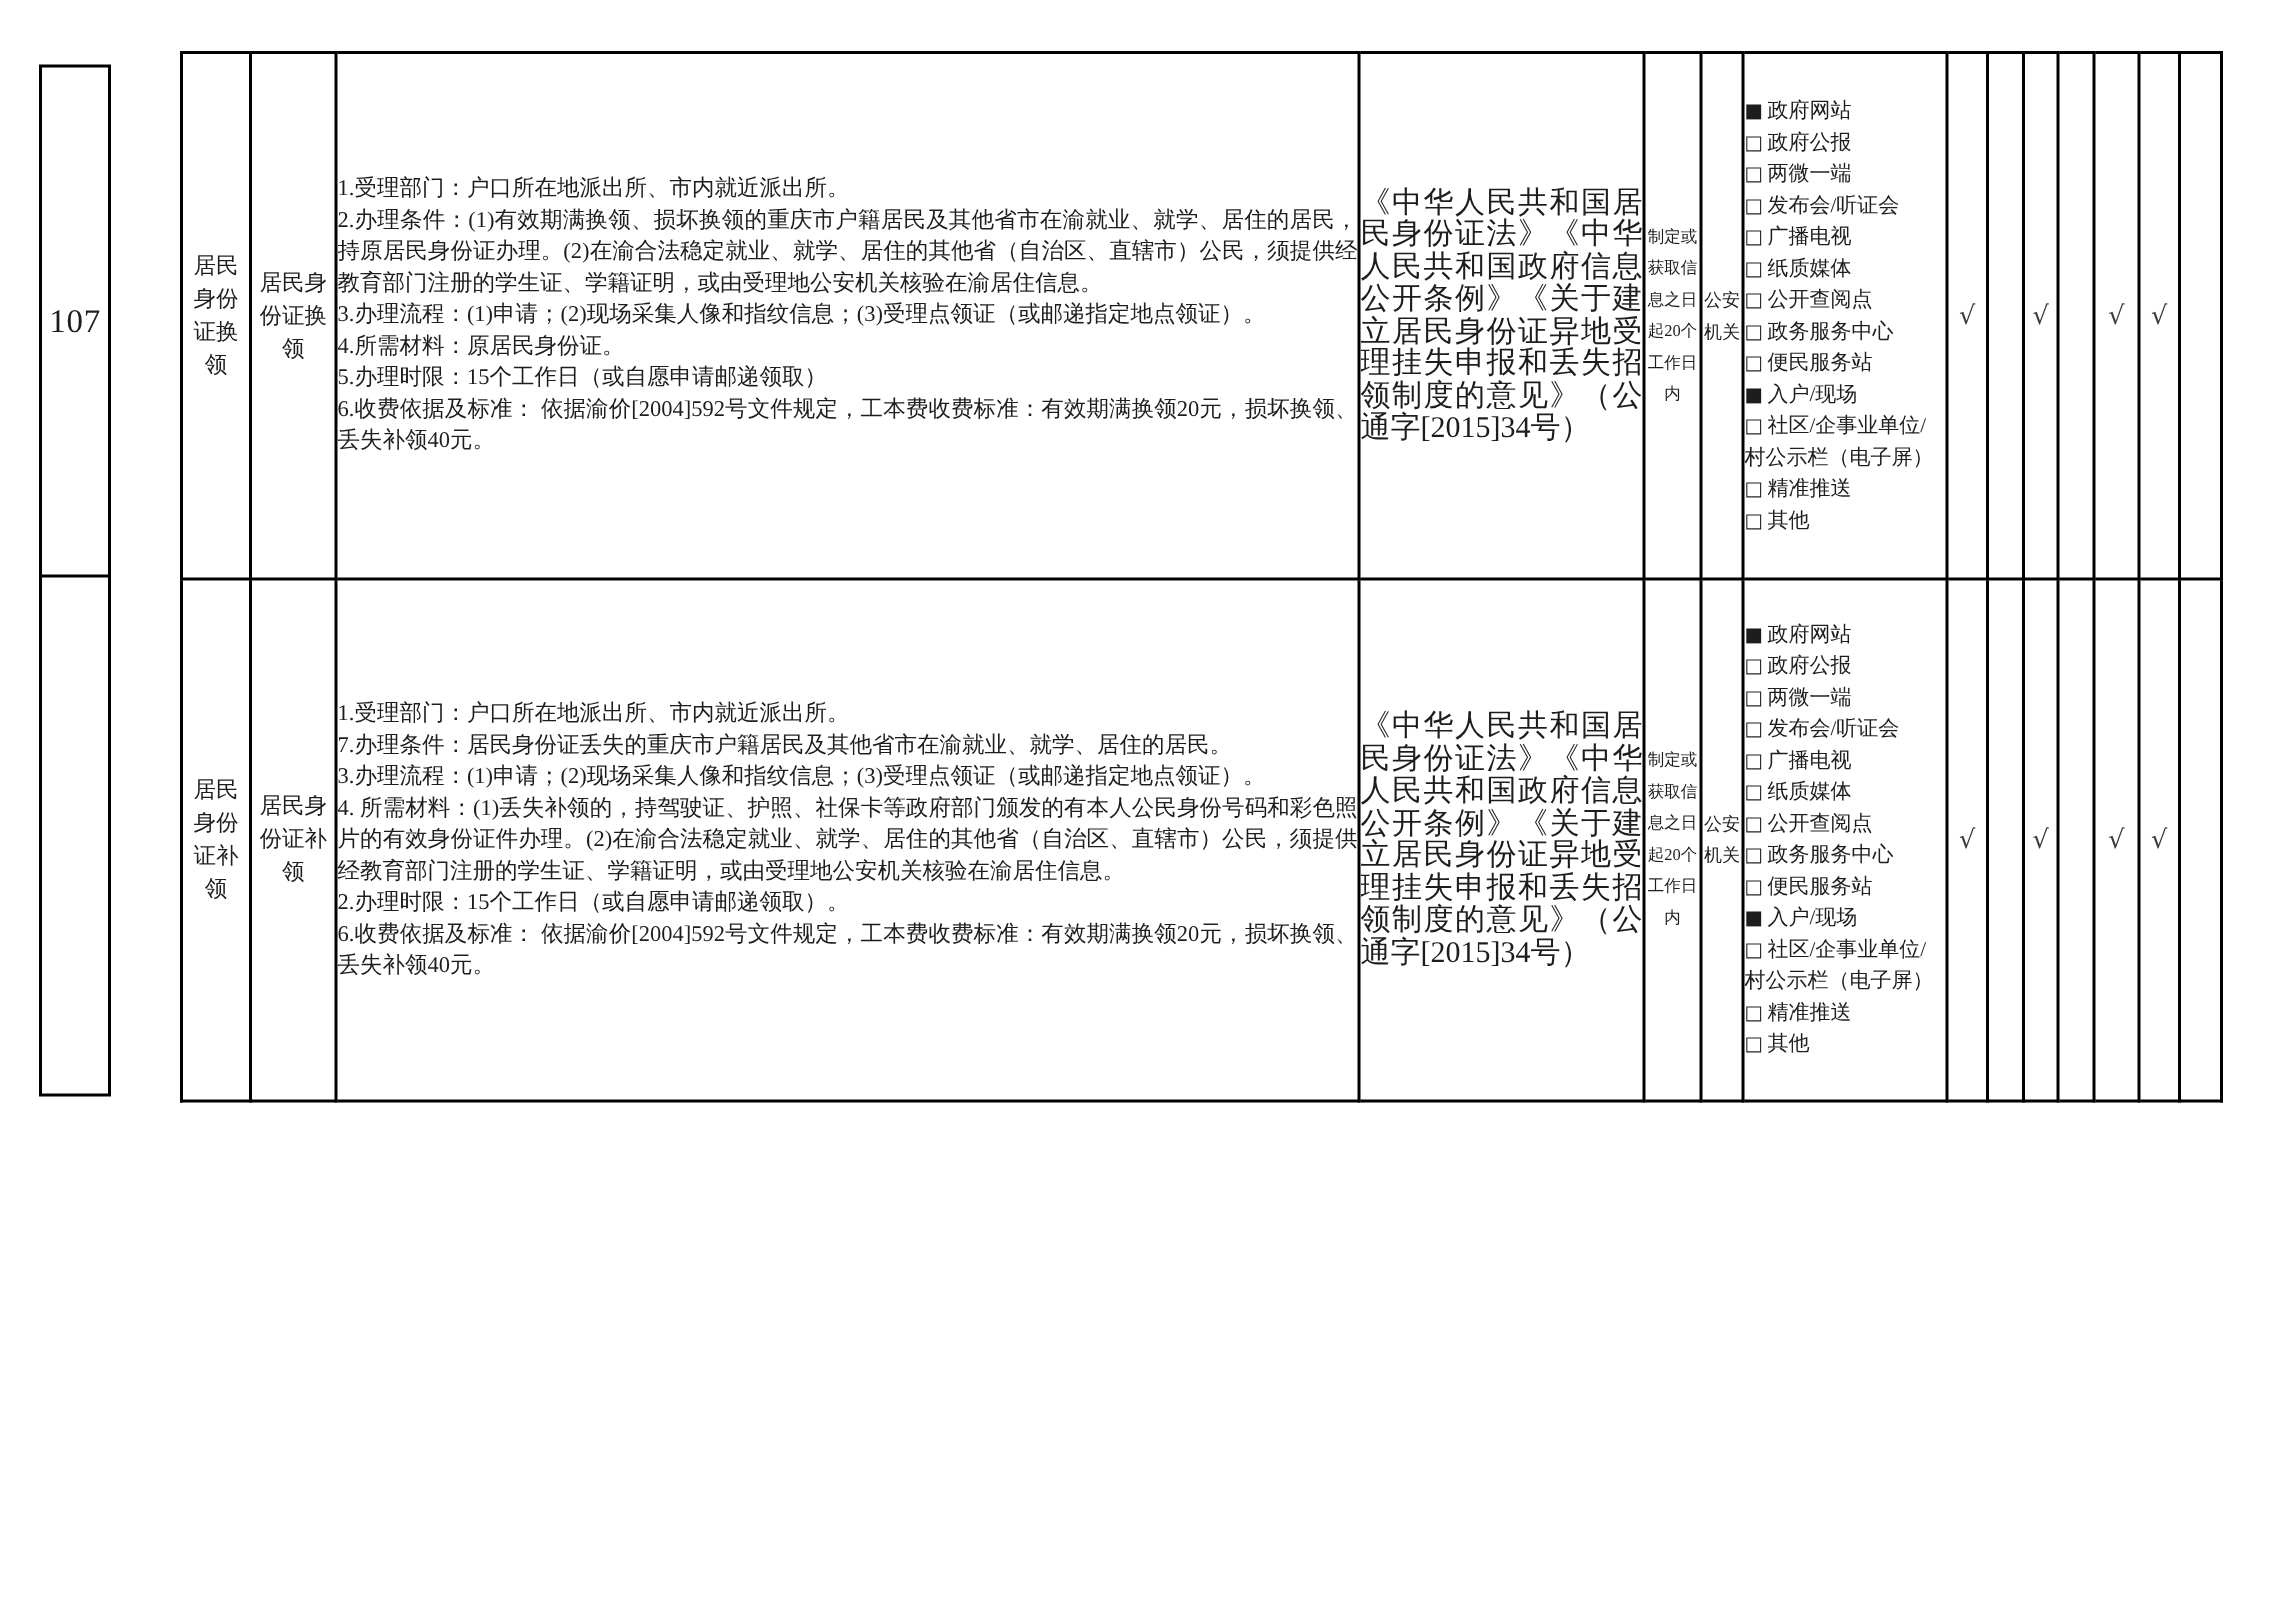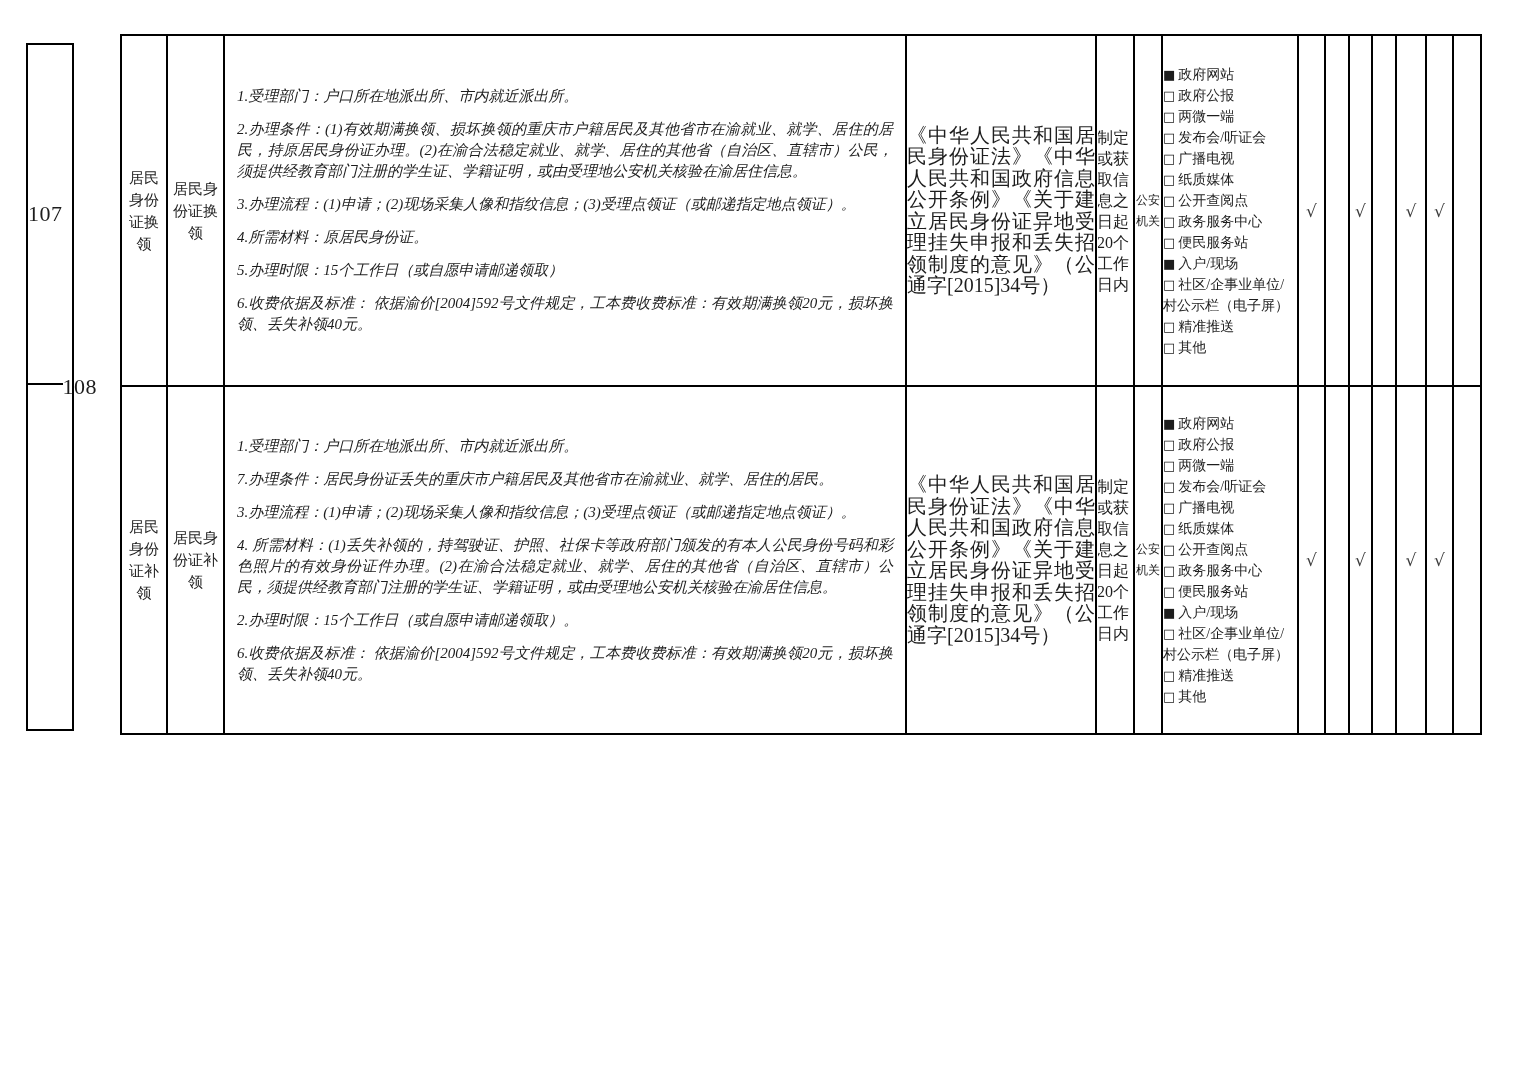--- a/index.html
+++ b/index.html
@@ -9,21 +9,21 @@
     position:relative;
     font-family:"Liberation Serif","DejaVu Serif",serif;
     color:#1d1d1d;
   }
 
   
   .num-col {
     position:absolute; left:26px; top:43px;
     width:48px; height:688px;
     border:2px solid #000; box-sizing:border-box;
-    display:flex; flex-direction:row;
+    display:flex; flex-direction:column;
     background:#fff;
   }
   .num-cell {
     display:flex; align-items:center; justify-content:center;
     font-size:22px; letter-spacing:0.5px;
   }
   .num-cell.first { height:338px; border-bottom:2px solid #000; }
   .num-cell.second { flex:1; }
 
   
@@ -37,38 +37,37 @@
     padding:0;
     vertical-align:middle;
     overflow:hidden;
   }
   tr.row-a td { height:349px; }
   tr.row-b td { height:346px; }
 
   .cell-item   { font-size:15px; line-height:22px; text-align:center; word-break:break-all; padding:0 6px; }
   .cell-sub    { font-size:15px; line-height:22px; text-align:center; word-break:break-all; padding:0 4px; }
   .cell-content{ font-size:15px; line-height:21px; text-align:justify; padding:2px 7px; }
-  .cell-content p { margin:12px;font-style:italic; }
+  .cell-content p { margin:0; }
   .cell-legal  { font-size:20px; line-height:21.5px; text-align:justify; padding:0 8px; }
-  .cell-time   { font-size:16px; line-height:21px; text-align:left; word-break:break-all; padding:0 2px;border-radius:12px; }
+  .cell-time   { font-size:11px; line-height:21px; text-align:center; word-break:break-all; padding:0 2px;border-radius:12px; }
   .cell-auth   { font-size:12px; line-height:21px; text-align:center; word-break:break-all; padding:0 2px; }
   .cell-channels { font-size:14px; line-height:21px; padding:0 3px 0 6px; word-break:break-all;margin-left:48px; }
   .ch-item { margin:0; }
   .ch-box  { margin-right:3px; font-family:"DejaVu Sans","Liberation Sans",sans-serif; font-size:13px; }
   .cell-check {
     text-align:center; font-size:17px; color:#3c3c3c;
     font-family:"DejaVu Sans","Liberation Sans",sans-serif;
   }
 </style>
 </head>
 <body>
 
 <div class="num-col">
   <div class="num-cell first">107</div>
-  <div class="num-cell second">108</div>
 </div>
 
 <table class="main-table">
   <colgroup>
     <col style="width:46px">
       <col style="width:57px">
       <col style="width:682px">
     <col style="width:190px">
       <col style="width:38px">
       <col style="width:28px">

